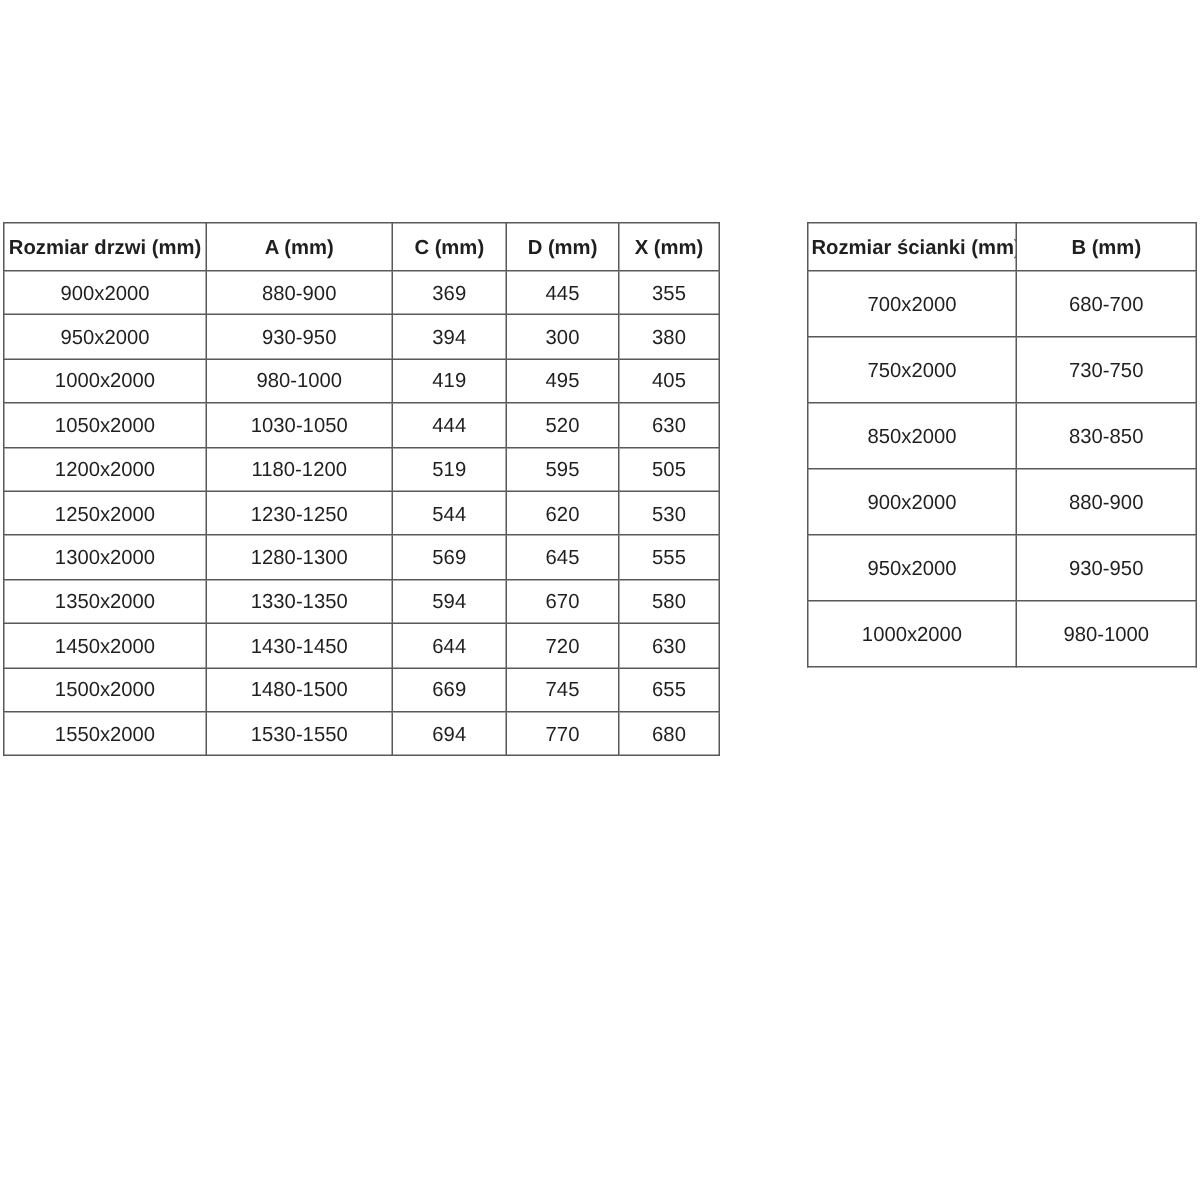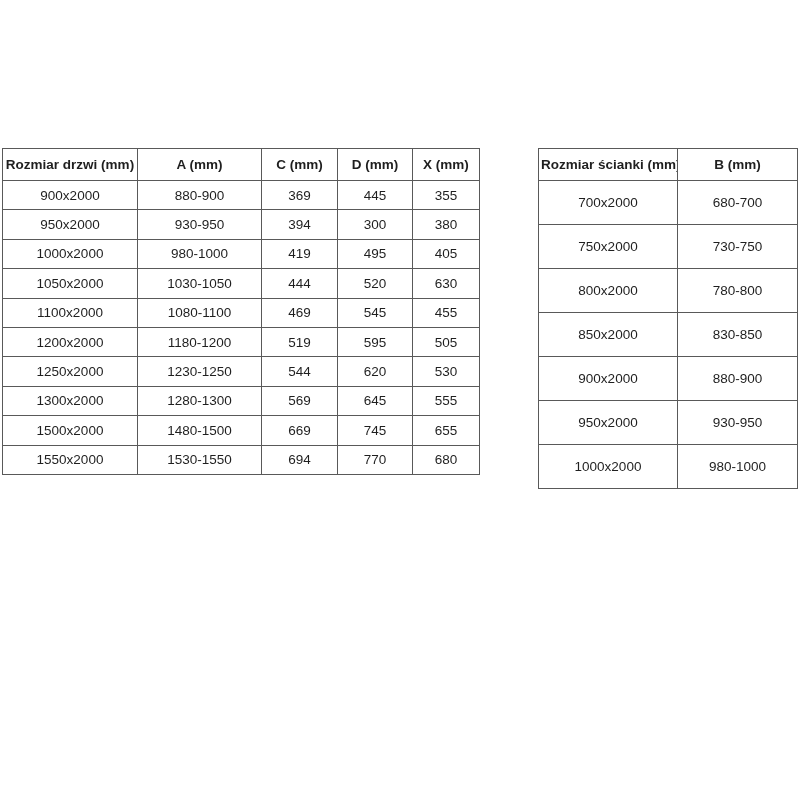--- a/index.html
+++ b/index.html
@@ -84,46 +84,53 @@
           <td>405</td>
         </tr>
         <tr>
           <td>1050x2000</td>
           <td>1030-1050</td>
           <td>444</td>
           <td>520</td>
           <td>630</td>
         </tr>
         <tr>
-          <td>1100x2000</td>
-          <td>1080-1100</td>
-          <td>469</td>
-          <td>545</td>
-          <td>455</td>
-        </tr>
-        <tr>
           <td>1200x2000</td>
           <td>1180-1200</td>
           <td>519</td>
           <td>595</td>
           <td>505</td>
         </tr>
         <tr>
           <td>1250x2000</td>
           <td>1230-1250</td>
           <td>544</td>
           <td>620</td>
           <td>530</td>
         </tr>
         <tr>
           <td>1300x2000</td>
           <td>1280-1300</td>
           <td>569</td>
           <td>645</td>
           <td>555</td>
+        </tr>
+        <tr>
+          <td>1350x2000</td>
+          <td>1330-1350</td>
+          <td>594</td>
+          <td>670</td>
+          <td>580</td>
+        </tr>
+        <tr>
+          <td>1450x2000</td>
+          <td>1430-1450</td>
+          <td>644</td>
+          <td>720</td>
+          <td>630</td>
         </tr>
         <tr>
           <td>1500x2000</td>
           <td>1480-1500</td>
           <td>669</td>
           <td>745</td>
           <td>655</td>
         </tr>
         <tr>
           <td>1550x2000</td>
@@ -149,24 +156,20 @@
       <tbody>
         <tr>
           <td>700x2000</td>
           <td>680-700</td>
         </tr>
         <tr>
           <td>750x2000</td>
           <td>730-750</td>
         </tr>
         <tr>
-          <td>800x2000</td>
-          <td>780-800</td>
-        </tr>
-        <tr>
           <td>850x2000</td>
           <td>830-850</td>
         </tr>
         <tr>
           <td>900x2000</td>
           <td>880-900</td>
         </tr>
         <tr>
           <td>950x2000</td>
           <td>930-950</td>

